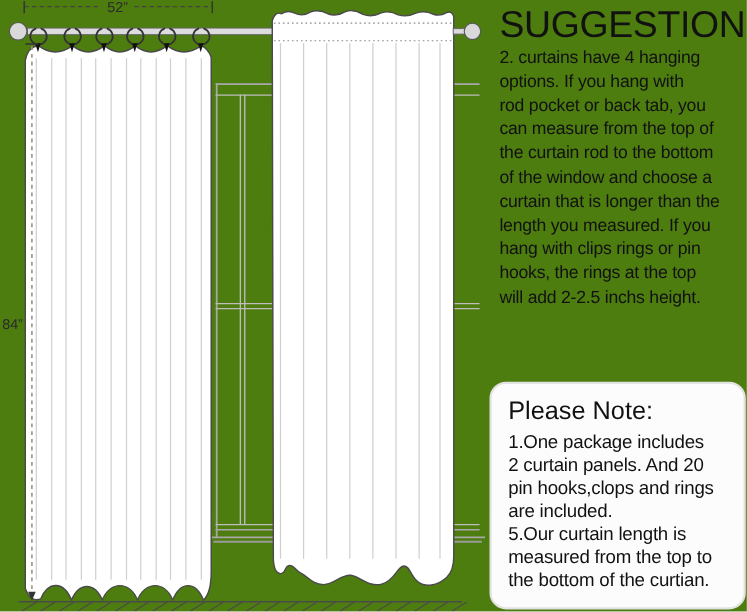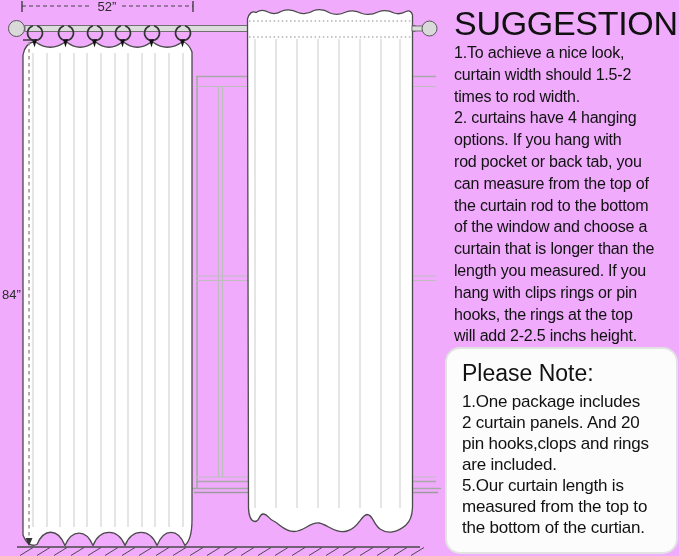--- a/index.html
+++ b/index.html
@@ -1,17 +1,17 @@
 <!DOCTYPE html>
 <html><head>
 <meta charset="utf-8">
 <style>
   html,body { margin:0; padding:0; background:#fff; }
   .page {
-    position:relative; width:679px; height:556px; background:#f0abfc;
+    position:relative; width:679px; height:556px; background:#4d7c0f;
     overflow:hidden; font-family:"Liberation Sans", sans-serif; color:#161616;
   }
   .diagram-svg { position:absolute; left:0; top:0; }
   .measure-text { font-size:13px; fill:#2b2b2b; font-family:"Liberation Sans", sans-serif; }
   .info { position:absolute; left:454px; top:8px; width:224px; }
   .info h1 {
     margin:0 4px 4px 0; font-size:34px; font-weight:500; line-height:30px;
     letter-spacing:-0.3px; color:#111;
   }
   .sugg {
@@ -181,23 +181,20 @@
         <line x1="360" y1="555.5" x2="373" y2="547.5"></line>
           <line x1="377" y1="555.5" x2="390" y2="547.5"></line>
         <line x1="394" y1="555.5" x2="407" y2="547.5"></line>
           <line x1="411" y1="555.5" x2="424" y2="547.5"></line>
       </g>
     </g>
   </svg>
 
   <div class="info">
     <h1>SUGGESTION:</h1>
-    <p class="sugg">1.To achieve a nice look,
-curtain width should 1.5-2
-times to rod width.</p>
     <p class="sugg">2. curtains have 4 hanging
 options. If you hang with
 rod pocket or back tab, you
 can measure from the top of
 the curtain rod to the bottom
 of the window and choose a
 curtain that is longer than the
 length you measured. If you
 hang with clips rings or pin
 hooks, the rings at the top

